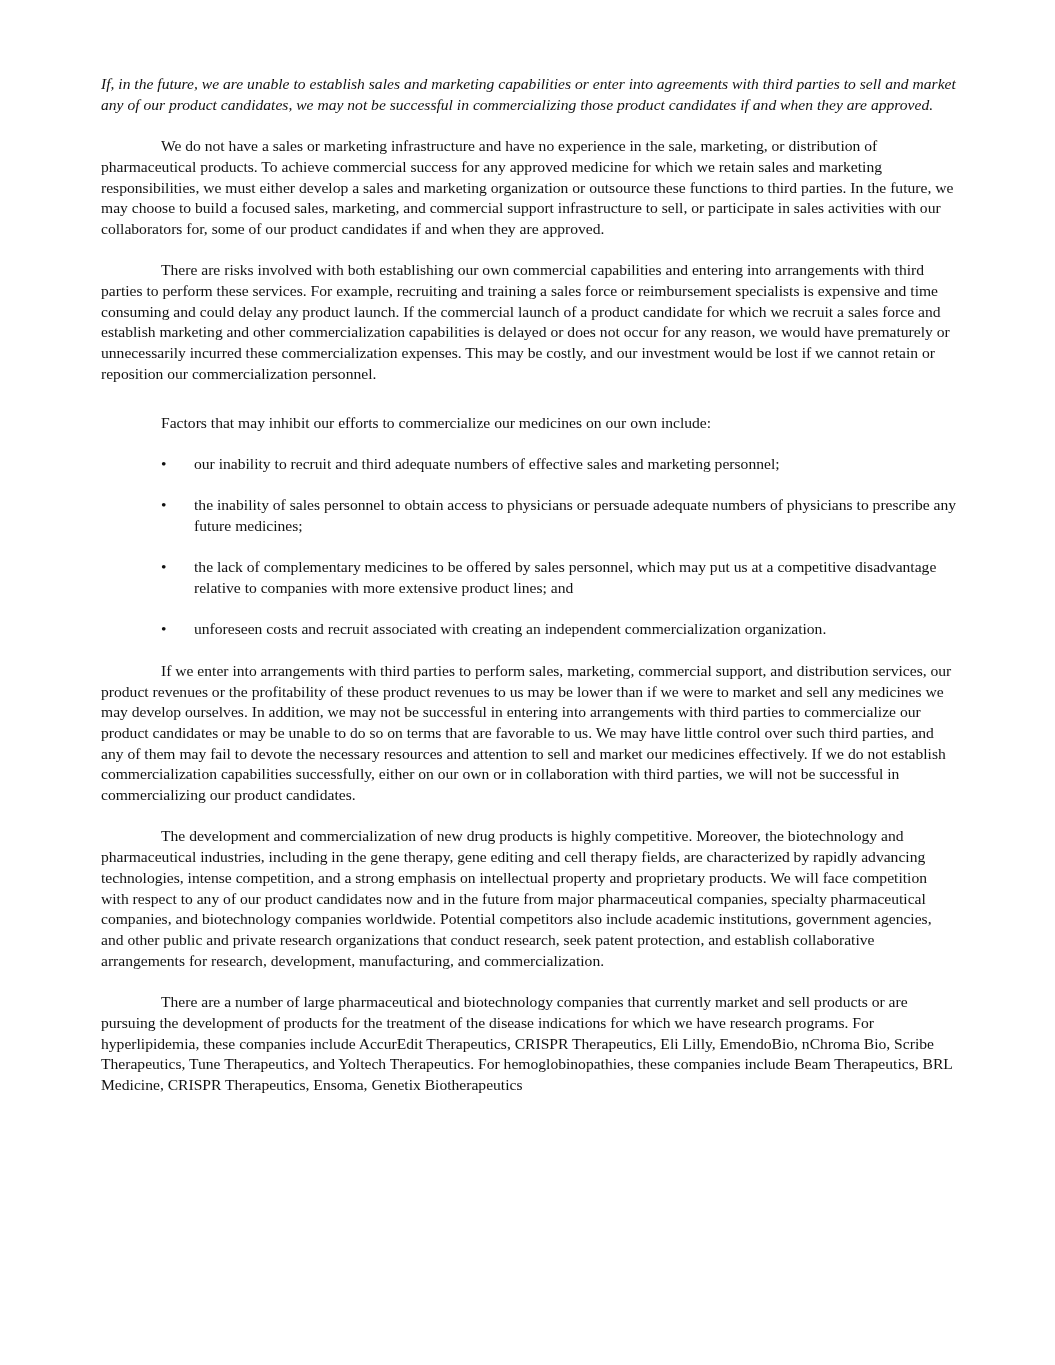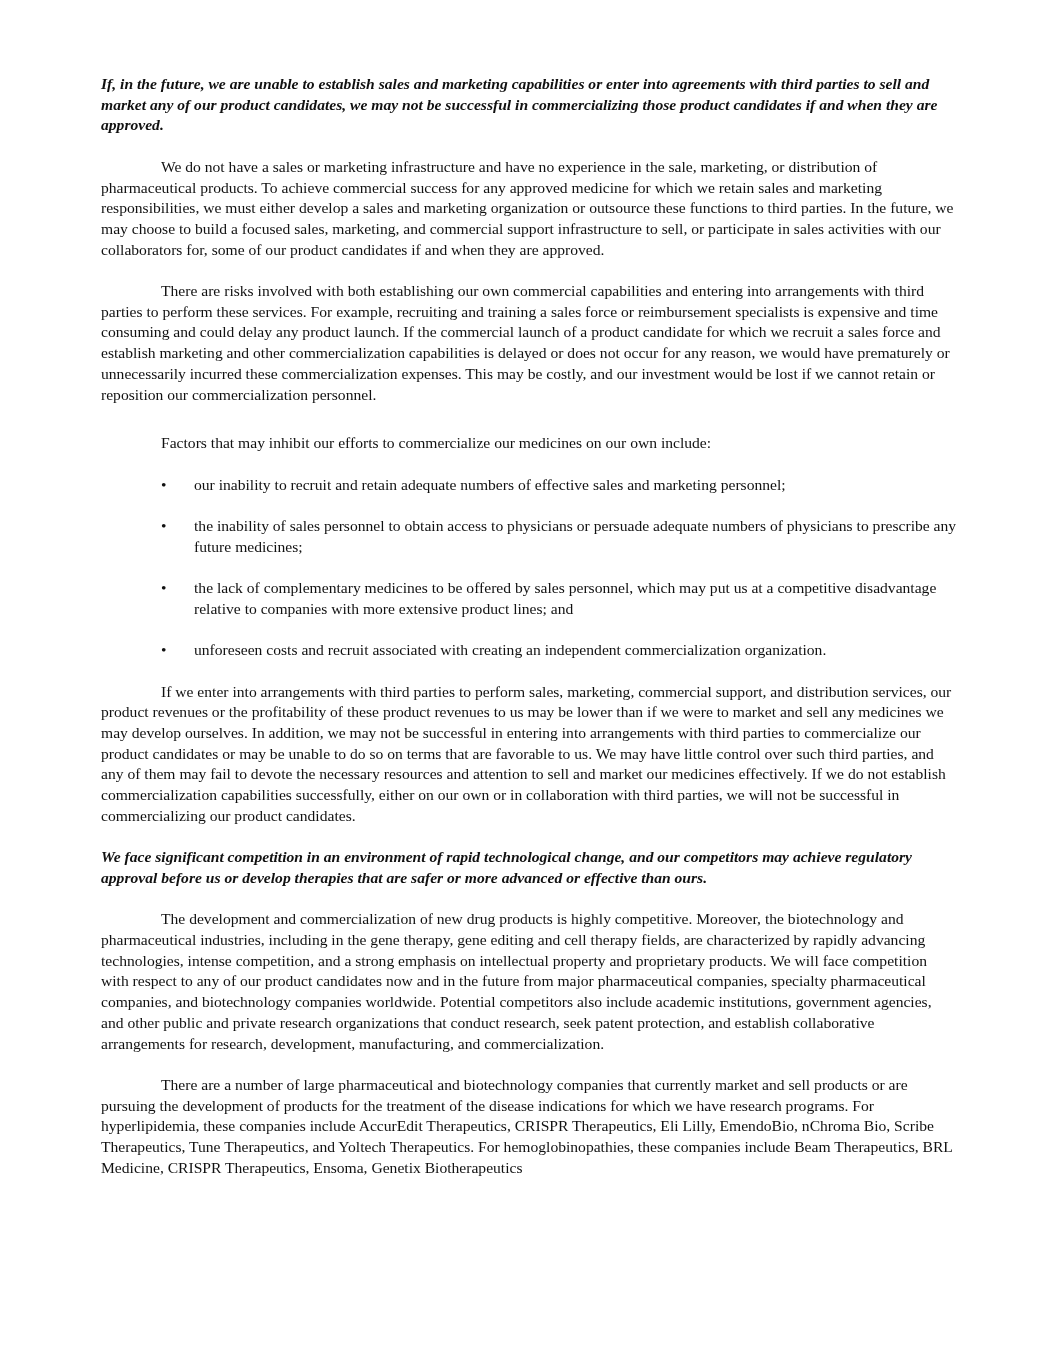--- a/index.html
+++ b/index.html
@@ -6,52 +6,51 @@
   body {
     width: 1055px; height: 1365px; position: relative; overflow: hidden;
     font-family: "Liberation Serif", "DejaVu Serif", serif;
     color: #111111;
     font-size: 15.6px;
     line-height: 20.7px;
   }
   .page { position: absolute; left: 101px; top: 74px; width: 856px; }
   p { margin: 0 0 20.7px 0; }
   .indent { text-indent: 60px; margin-top: 17px; }
-  .heading { font-weight: bold; font-style: italic; }
+  .heading { font-weight: normal; font-style: italic; }
   .bullets { list-style: none; margin: 0; padding: 0; }
   .bullets li { position: relative; padding-left: 93px; margin: 0 0 20.7px 0; }
   .bullets .bullet { position: absolute; left: 60px; top: 0; }
   .lead { padding-left: 60px; margin-top: 28px; }
   .page-number { position: absolute; left: 0; width: 1055px; top: 1368px; text-align: center; }
 </style>
 </head>
 <body>
 
 <div class="page">
   <p class="heading">If, in the future, we are unable to establish sales and marketing capabilities or enter into agreements with third parties to sell and market any of our product candidates, we may not be successful in commercializing those product candidates if and when they are approved.</p>
   <p class="indent">We do not have a sales or marketing infrastructure and have no experience in the sale, marketing, or distribution of pharmaceutical products. To achieve commercial success for any approved medicine for which we retain sales and marketing responsibilities, we must either develop a sales and marketing organization or outsource these functions to third parties. In the future, we may choose to build a focused sales, marketing, and commercial support infrastructure to sell, or participate in sales activities with our collaborators for, some of our product candidates if and when they are approved.</p>
   <p class="indent">There are risks involved with both establishing our own commercial capabilities and entering into arrangements with third parties to perform these services. For example, recruiting and training a sales force or reimbursement specialists is expensive and time consuming and could delay any product launch. If the commercial launch of a product candidate for which we recruit a sales force and establish marketing and other commercialization capabilities is delayed or does not occur for any reason, we would have prematurely or unnecessarily incurred these commercialization expenses. This may be costly, and our investment would be lost if we cannot retain or reposition our commercialization personnel.</p>
   <p class="lead">Factors that may inhibit our efforts to commercialize our medicines on our own include:</p>
   <ul class="bullets">
     <li>
       <span class="bullet">•</span>
-      <span>our inability to recruit and retain adequate numbers of effective sales and marketing personnel;</span>
+      <span>our inability to recruit and third adequate numbers of effective sales and marketing personnel;</span>
     </li>
     <li>
       <span class="bullet">•</span>
       <span>the inability of sales personnel to obtain access to physicians or persuade adequate numbers of physicians to prescribe any future medicines;</span>
     </li>
     <li>
       <span class="bullet">•</span>
       <span>the lack of complementary medicines to be offered by sales personnel, which may put us at a competitive disadvantage relative to companies with more extensive product lines; and</span>
     </li>
     <li>
       <span class="bullet">•</span>
       <span>unforeseen costs and recruit associated with creating an independent commercialization organization.</span>
     </li>
   </ul>
   <p class="indent">If we enter into arrangements with third parties to perform sales, marketing, commercial support, and distribution services, our product revenues or the profitability of these product revenues to us may be lower than if we were to market and sell any medicines we may develop ourselves. In addition, we may not be successful in entering into arrangements with third parties to commercialize our product candidates or may be unable to do so on terms that are favorable to us. We may have little control over such third parties, and any of them may fail to devote the necessary resources and attention to sell and market our medicines effectively. If we do not establish commercialization capabilities successfully, either on our own or in collaboration with third parties, we will not be successful in commercializing our product candidates.</p>
-  <p class="heading">We face significant competition in an environment of rapid technological change, and our competitors may achieve regulatory approval before us or develop therapies that are safer or more advanced or effective than ours.</p>
   <p class="indent">The development and commercialization of new drug products is highly competitive. Moreover, the biotechnology and pharmaceutical industries, including in the gene therapy, gene editing and cell therapy fields, are characterized by rapidly advancing technologies, intense competition, and a strong emphasis on intellectual property and proprietary products. We will face competition with respect to any of our product candidates now and in the future from major pharmaceutical companies, specialty pharmaceutical companies, and biotechnology companies worldwide. Potential competitors also include academic institutions, government agencies, and other public and private research organizations that conduct research, seek patent protection, and establish collaborative arrangements for research, development, manufacturing, and commercialization.</p>
   <p class="indent">There are a number of large pharmaceutical and biotechnology companies that currently market and sell products or are pursuing the development of products for the treatment of the disease indications for which we have research programs. For hyperlipidemia, these companies include AccurEdit Therapeutics, CRISPR Therapeutics, Eli Lilly, EmendoBio, nChroma Bio, Scribe Therapeutics, Tune Therapeutics, and Yoltech Therapeutics. For hemoglobinopathies, these companies include Beam Therapeutics, BRL Medicine, CRISPR Therapeutics, Ensoma, Genetix Biotherapeutics</p>
 </div>
 
 <div class="page-number">66</div>
 
 </body></html>

